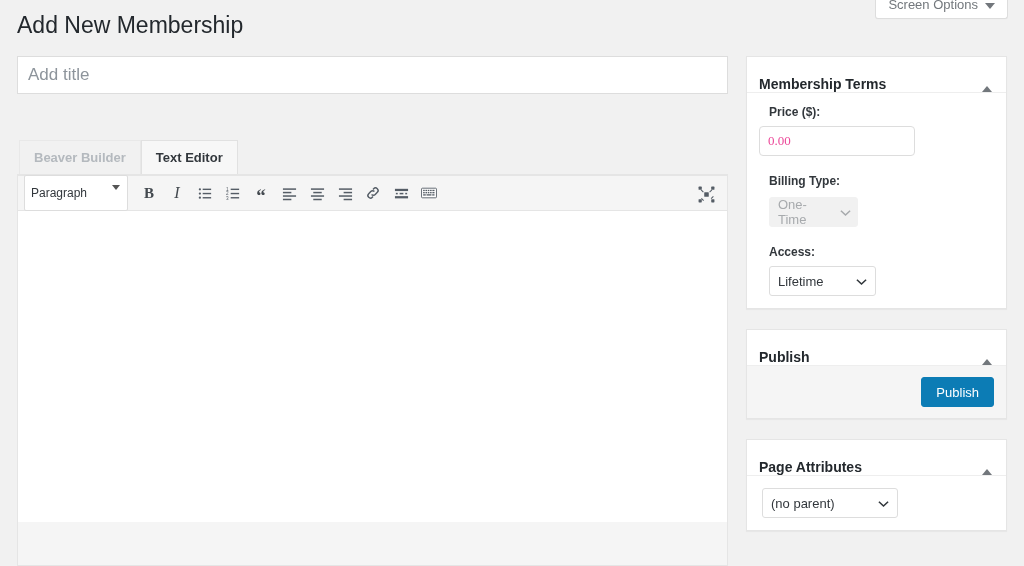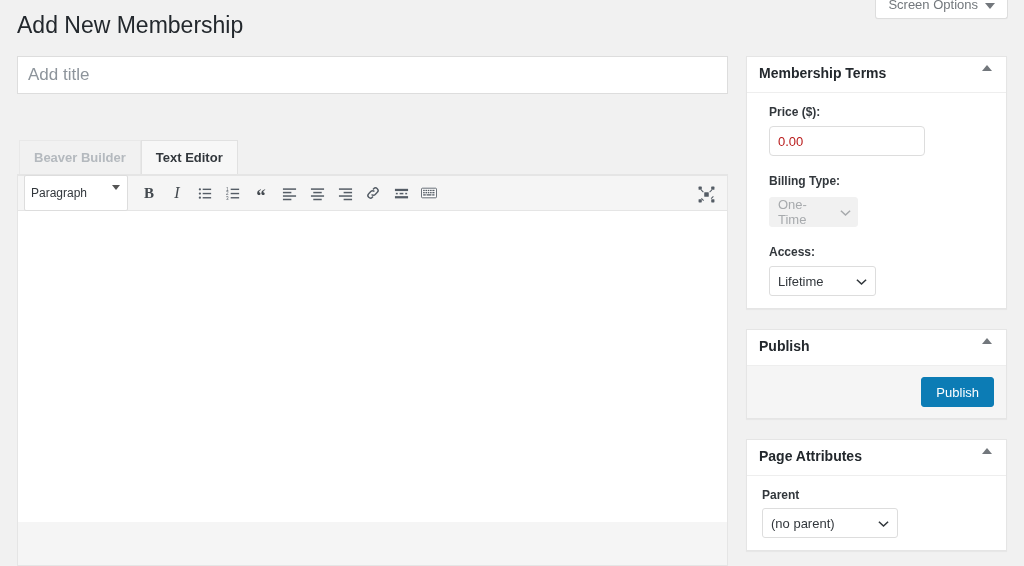--- a/index.html
+++ b/index.html
@@ -198,22 +198,22 @@
     width: 261px;
   }
   .postbox {
     background: #fff;
     border: 1px solid #e5e5e5;
     margin-bottom: 20px;
     box-shadow: 0 1px 1px rgba(0,0,0,.04);
   }
   .pb-header {
     height: 36px;
-    display: flex; align-items: flex-start; justify-content: space-between;
-    padding: 8px 12px;
+    display: flex; align-items: flex-end; justify-content: space-between;
+    padding: 0 12px;
     border-bottom: 1px solid #eee;
     cursor: pointer;
   }
   .pb-title {
     font-size: 14px; font-weight: bold; color: #23282d;
   }
   .toggle-arrow {
     width: 0; height: 0;
     border-left: 5px solid transparent;
     border-right: 5px solid transparent;
@@ -225,30 +225,29 @@
   .field-label {
     display: block;
     font-size: 12px; font-weight: bold; color: #32373c;
     margin: 0 0 7px 10px;
   }
   .field-label.top { margin-top: 0; }
   .field-label.spaced { margin-top: 18px; }
 
   .text-input {
     display: block;
-    margin-left: 10px;
     width: 156px; height: 30px;
     padding: 0 8px;
     font-size: 13px;
-    color: #b91c1c;
+    color: #ec4899;
     background: #fff;
     border: 1px solid #ddd;
     border-radius: 4px;
     outline: none;
-    font-family: Liberation Sans, sans-serif;
+    font-family: Liberation Serif, serif;
   }
 
   .sel {
     display: inline-flex; align-items: center; justify-content: space-between;
     margin-left: 10px;
     height: 30px;
     padding: 9px 8px;
     font-size: 13px;
     color: #32373c;
     background: #fff;
@@ -486,21 +485,20 @@
         </div>
       </div>
     </div>
 
     <div class="postbox">
       <div class="pb-header">
         <span class="pb-title">Page Attributes</span>
         <span class="toggle-arrow"></span>
       </div>
       <div class="pa-body">
-        <label class="pa-label">Parent</label>
         <div class="sel sel-parent">
           <span>(no parent)</span>
           <span class="chev">
             <svg width="11" height="8" viewBox="0 0 12 8" fill="none" stroke="#32373c" stroke-width="1.7">
               <path d="M1 1.5L6 6.2L11 1.5"></path>
             </svg>
           </span>
         </div>
       </div>
     </div>

